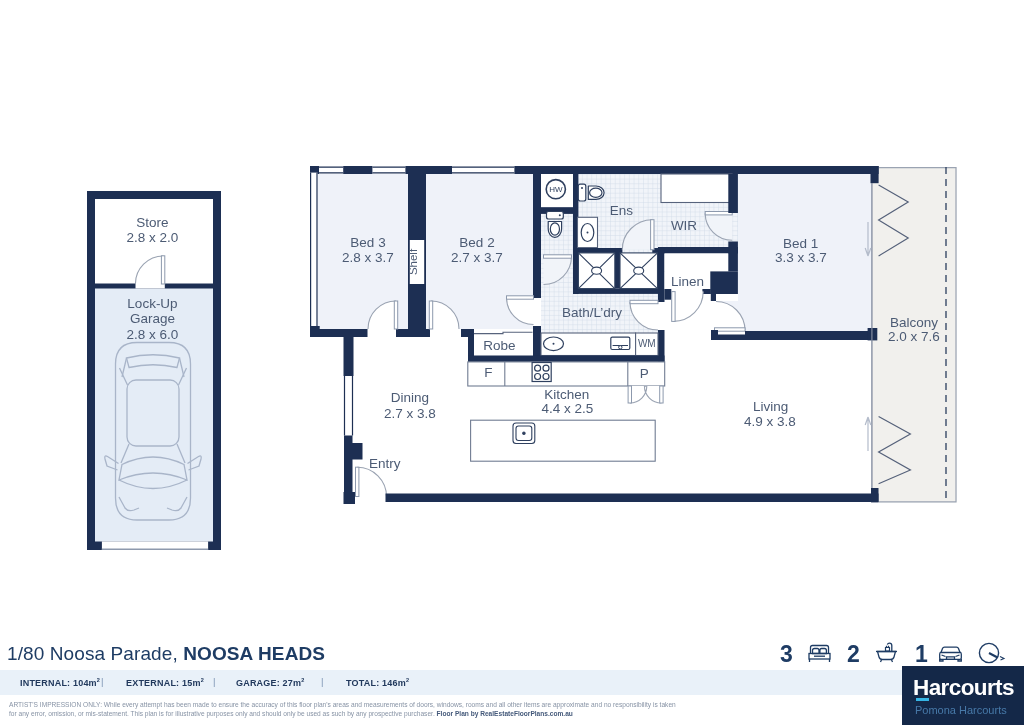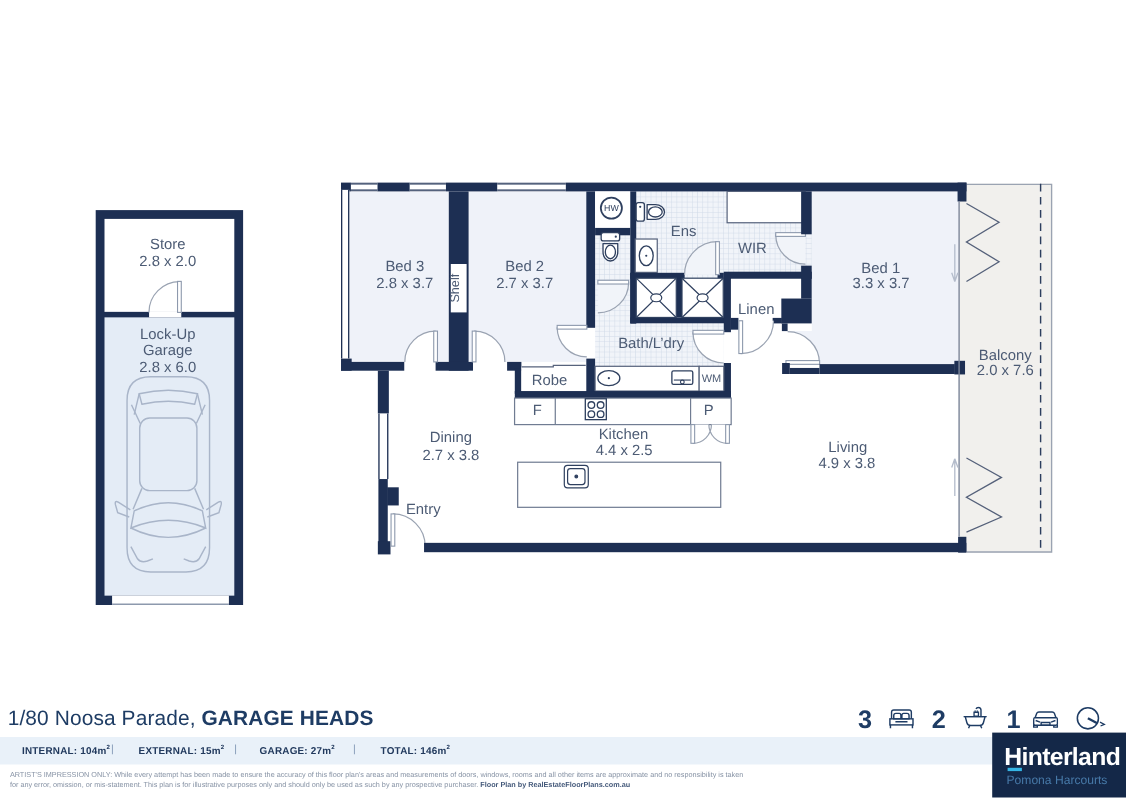--- a/index.html
+++ b/index.html
@@ -364,21 +364,21 @@
 <path d="M878.6 185 L908.2 202 L878.6 220 L908.2 237.9 L878.6 255.9" fill="none" stroke="#55617a" stroke-width="1.2"></path>
 
 <path d="M868 222 V256 M868 256 L865.2 248 M868 256 L870.8 248" fill="none" stroke="#b4bccb" stroke-width="1.2"></path>
 
 <path d="M878.6 416.4 L910.4 434 L878.6 452 L910.4 470 L878.6 483.7" fill="none" stroke="#55617a" stroke-width="1.2"></path>
 
 <path d="M868 451 V417 M868 417 L865.2 425 M868 417 L870.8 425" fill="none" stroke="#b4bccb" stroke-width="1.2"></path>
 </g>
 </svg>
 
-<div class="addr">1/80 Noosa Parade, <b>GARAGE HEADS</b></div>
+<div class="addr">1/80 Noosa Parade, <b>NOOSA HEADS</b></div>
 
 <div class="num" style="left:780px;">3</div>
 
 <div class="num" style="left:847px;">2</div>
 
 <div class="num" style="left:915px;">1</div>
 
 <svg style="position:absolute;left:808px;top:644px;" width="23" height="19" viewBox="0 0 23 19">
 <g fill="none" stroke="#1e3c64" stroke-width="1.3">
 <path d="M2.5 9.5 V3.5 Q2.5 1.5 4.5 1.5 H18.5 Q20.5 1.5 20.5 3.5 V9.5"></path>
@@ -422,16 +422,16 @@
 <div class="sep" style="left:101px;">|</div>
 <div class="stat" style="left:126px;">EXTERNAL: 15m<sup style="font-size:5.5px;">2</sup></div>
 <div class="sep" style="left:213px;">|</div>
 <div class="stat" style="left:236px;">GARAGE: 27m<sup style="font-size:5.5px;">2</sup></div>
 <div class="sep" style="left:321px;">|</div>
 <div class="stat" style="left:346px;">TOTAL: 146m<sup style="font-size:5.5px;">2</sup></div>
 
 <div class="fine">ARTIST'S IMPRESSION ONLY: While every attempt has been made to ensure the accuracy of this floor plan's areas and measurements of doors, windows, rooms and all other items are approximate and no responsibility is taken<br>for any error, omission, or mis-statement. This plan is for illustrative purposes only and should only be used as such by any prospective purchaser. <b>Floor Plan by RealEstateFloorPlans.com.au</b></div>
 
 <div class="hc">
-    <div class="h1">Hinterland</div>
+    <div class="h1">Harcourts</div>
     <div class="bar"></div>
     <div class="h2">Pomona Harcourts</div>
   </div>
 
 </body></html>

